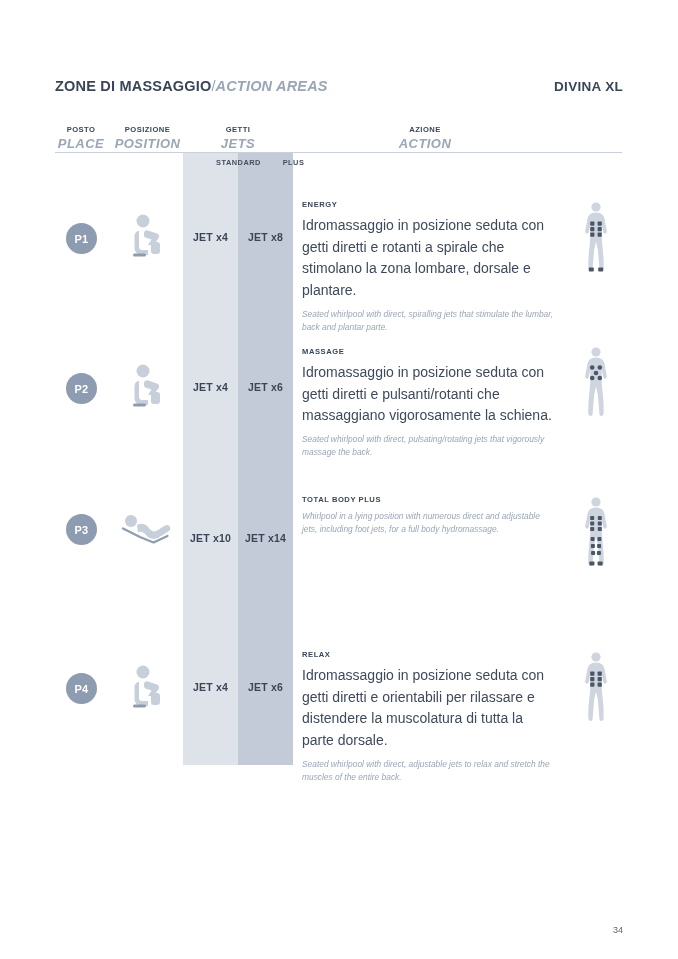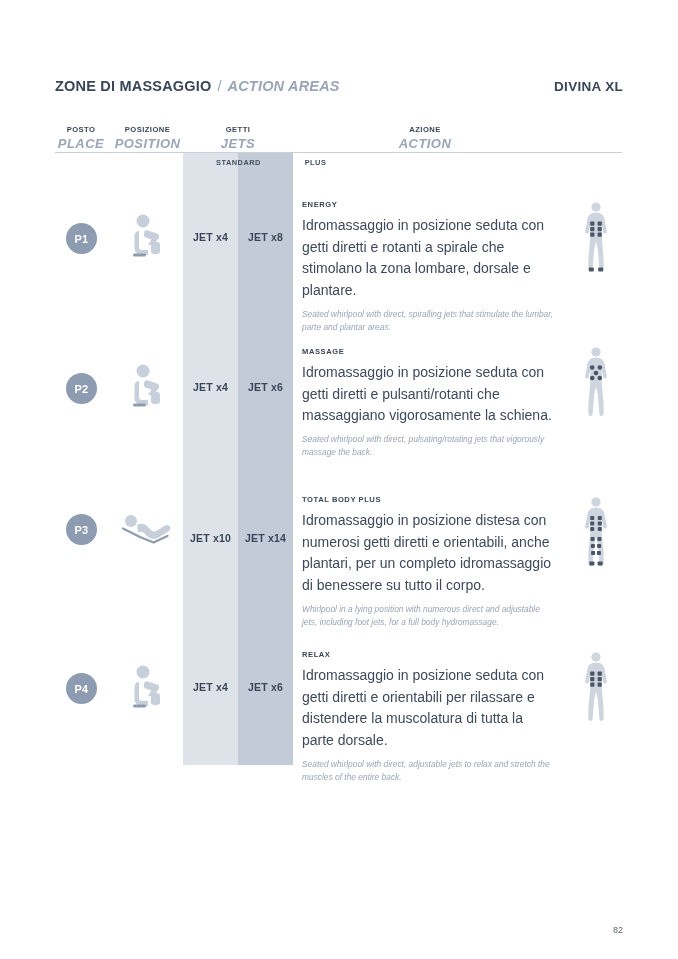--- a/index.html
+++ b/index.html
@@ -28,21 +28,20 @@
     left: 55px;
     top: 78px;
     right: 55px;
     display: flex;
     align-items: baseline;
     justify-content: space-between;
   }
   .title-left {
     display: flex;
     align-items: baseline;
-    gap: 6px;
     white-space: nowrap;
   }
   .title-it {
     font-size: 14.5px;
     font-weight: bold;
     letter-spacing: 0.2px;
     color: #3a4657;
   }
   .title-sep {
     font-size: 14.5px;
@@ -119,21 +118,21 @@
     position: absolute;
     top: 158px;
     font-size: 7.4px;
     font-weight: bold;
     letter-spacing: 0.5px;
     color: #44505f;
     text-align: center;
     padding-left: 28px;
   }
   .sh-standard { left: 183px; width: 55px; }
-  .sh-plus     { left: 238px; width: 55px; margin-left: 22px; }
+  .sh-plus     { left: 238px; width: 55px; }
 
   
   .row {
     position: absolute;
     left: 0;
     right: 0;
   }
   .row-1 { top: 190px; height: 145px; }
   .row-2 { top: 340px; height: 145px; }
   .row-3 { top: 490px; height: 150px; }
@@ -273,21 +272,21 @@
         <rect x="6" y="41.5" width="13" height="3" rx="1.5" fill="#8f9cad"></rect>
       </svg>
     </div>
 
     <div class="jet-cell jet-std" style="top:41px">JET x4</div>
     <div class="jet-cell jet-plus" style="top:41px">JET x8</div>
 
     <div class="action" style="top:10px">
       <div class="a-title">ENERGY</div>
       <div class="a-it">Idromassaggio in posizione seduta con getti diretti e rotanti a spirale che stimolano la zona lombare, dorsale e plantare.</div>
-      <div class="a-en">Seated whirlpool with direct, spiralling jets that stimulate the lumbar, parte and plantar areas.</div>
+      <div class="a-en">Seated whirlpool with direct, spiralling jets that stimulate the lumbar, back and plantar parte.</div>
     </div>
 
     <div class="figure" style="top:10px">
       <svg width="38" height="76" viewBox="0 0 38 76" aria-hidden="true">
         <circle cx="19" cy="7" r="4.6" fill="#ced5df"></circle>
         <path d="M19 12.5 C13.5 12.5 11 15.5 10.4 19.5 L8.2 31 C8 32.6 8.9 33.6 10.1 33.6 C11.1 33.6 11.7 32.9 11.9 31.8 L13.2 24.5 L13.2 39 L11.6 56 C11.4 58 11.2 64 11.4 68.6 C11.5 70.2 12.4 71 13.6 71 C14.8 71 15.5 70.1 15.6 68.8 L17.1 50 L19 41.5 L20.9 50 L22.4 68.8 C22.5 70.1 23.2 71 24.4 71 C25.6 71 26.5 70.2 26.6 68.6 C26.8 64 26.6 58 26.4 56 L24.8 39 L24.8 24.5 L26.1 31.8 C26.3 32.9 26.9 33.6 27.9 33.6 C29.1 33.6 30 32.6 29.8 31 L27.6 19.5 C27 15.5 24.5 12.5 19 12.5 Z" fill="#ced5df"></path>
         <g fill="#4a5666">
           <rect x="13.2" y="21.5" width="4.2" height="4.2" rx="0.8"></rect>
           <rect x="20.6" y="21.5" width="4.2" height="4.2" rx="0.8"></rect>
           <rect x="13.2" y="27" width="4.2" height="4.2" rx="0.8"></rect>
@@ -347,21 +346,20 @@
         <path d="M17 17 C21 14.5 26 16 28.5 19.5 C31 23 34 24.5 37 22.5 L45 17.5 C47 16.3 49.2 17 50 18.8 C50.8 20.7 50 22.6 48.2 23.6 L38.5 29.5 C33.5 32.5 28.5 30.5 25.5 26.5 C23.5 23.8 20.5 23 18 24.5 Z" fill="#c7cfdb"></path>
         <path d="M3 20.5 L20 29 L33.5 34.5 L47.5 28" stroke="#8f9cad" stroke-width="2.2" fill="none" stroke-linecap="round" stroke-linejoin="round"></path>
       </svg>
     </div>
 
     <div class="jet-cell jet-std" style="top:42px">JET x10</div>
     <div class="jet-cell jet-plus" style="top:42px">JET x14</div>
 
     <div class="action" style="top:5px">
       <div class="a-title">TOTAL BODY PLUS</div>
-      <div class="a-it">Idromassaggio in posizione distesa con numerosi getti diretti e orientabili, anche plantari, per un completo idromassaggio di benessere su tutto il corpo.</div>
       <div class="a-en">Whirlpool in a lying position with numerous direct and adjustable jets, including foot jets, for a full body hydromassage.</div>
     </div>
 
     <div class="figure" style="top:5px">
       <svg width="38" height="76" viewBox="0 0 38 76" aria-hidden="true">
         <circle cx="19" cy="7" r="4.6" fill="#ced5df"></circle>
         <path d="M19 12.5 C13.5 12.5 11 15.5 10.4 19.5 L8.2 31 C8 32.6 8.9 33.6 10.1 33.6 C11.1 33.6 11.7 32.9 11.9 31.8 L13.2 24.5 L13.2 39 L11.6 56 C11.4 58 11.2 64 11.4 68.6 C11.5 70.2 12.4 71 13.6 71 C14.8 71 15.5 70.1 15.6 68.8 L17.1 50 L19 41.5 L20.9 50 L22.4 68.8 C22.5 70.1 23.2 71 24.4 71 C25.6 71 26.5 70.2 26.6 68.6 C26.8 64 26.6 58 26.4 56 L24.8 39 L24.8 24.5 L26.1 31.8 C26.3 32.9 26.9 33.6 27.9 33.6 C29.1 33.6 30 32.6 29.8 31 L27.6 19.5 C27 15.5 24.5 12.5 19 12.5 Z" fill="#ced5df"></path>
         <g fill="#4a5666">
           <rect x="13.2" y="21" width="4" height="4" rx="0.8"></rect>
           <rect x="20.8" y="21" width="4" height="4" rx="0.8"></rect>
@@ -413,15 +411,15 @@
           <rect x="20.6" y="21.5" width="4.2" height="4.2" rx="0.8"></rect>
           <rect x="13.2" y="27" width="4.2" height="4.2" rx="0.8"></rect>
           <rect x="20.6" y="27" width="4.2" height="4.2" rx="0.8"></rect>
           <rect x="13.2" y="32.5" width="4.2" height="4.2" rx="0.8"></rect>
           <rect x="20.6" y="32.5" width="4.2" height="4.2" rx="0.8"></rect>
         </g>
       </svg>
     </div>
   </div>
 
-  <div class="page-number">82</div>
+  <div class="page-number">34</div>
 
 </div>
 
 </body></html>

